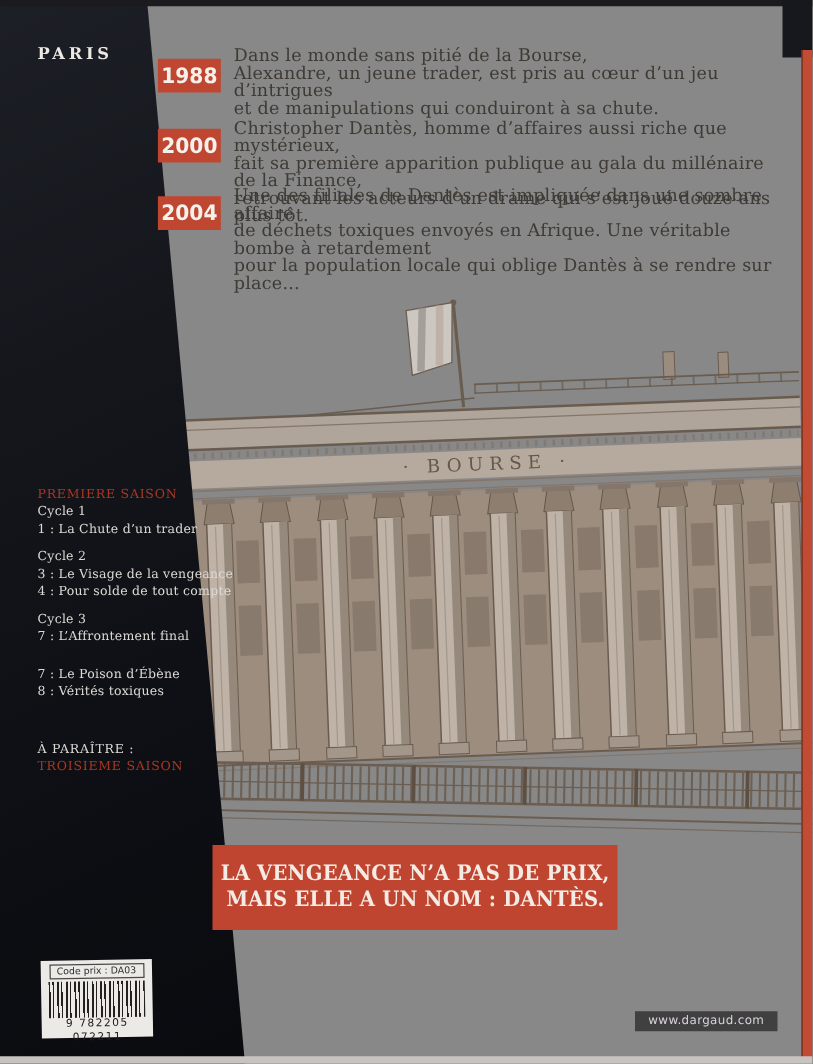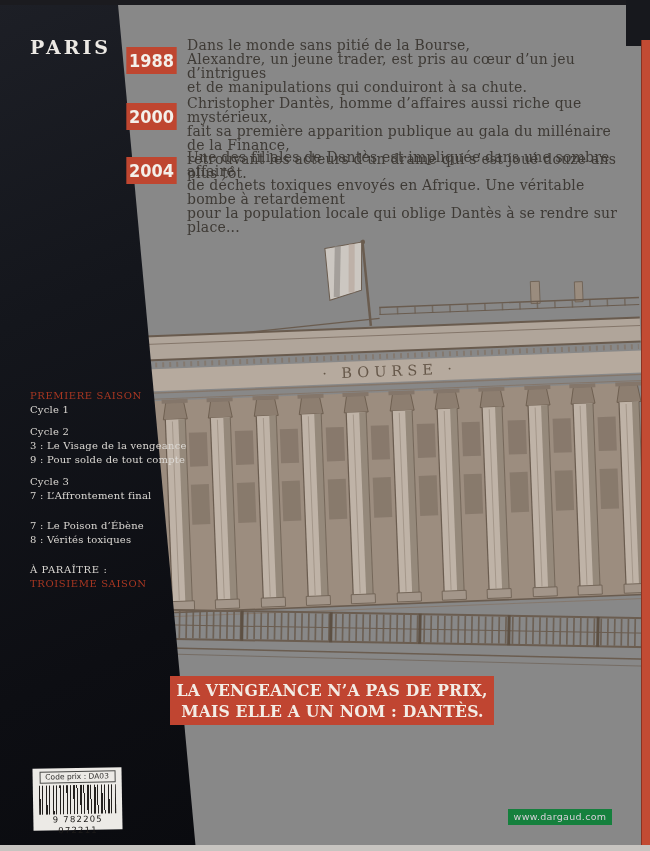--- a/index.html
+++ b/index.html
@@ -21,21 +21,21 @@
   
   .dark-panel{
     position:absolute;left:0;top:0;width:196px;height:851px;z-index:3;
     background:linear-gradient(155deg,#1d1f26 0%,#14161c 35%,#0d0e13 75%,#0a0b0f 100%);
     clip-path:polygon(0 0, 60% 0, 100% 100%, 0 100%);
   }
 
   
   .city{
     position:absolute;left:30px;top:36px;z-index:4;
-    color:#ece9e4;font-weight:bold;font-size:19px;letter-spacing:3px;
+    color:#ece9e4;font-weight:bold;font-size:13px;letter-spacing:3px;
   }
 
   
   .timeline-row{position:absolute;left:0;width:650px;z-index:4;}
   .year-chip{
     position:absolute;left:125px;width:53px;height:27px;background:#bf4630;
     color:#f4f0ea;font-family:"DejaVu Sans",sans-serif;font-weight:bold;font-size:17px;
     display:flex;align-items:center;justify-content:center;transform:scaleX(.95);
   }
   .year-desc{
@@ -47,28 +47,28 @@
   #row-2004{top:150px;} #row-2004 .year-chip{top:7px;}
 
   
   .catalog{
     position:absolute;left:30px;top:389px;width:170px;z-index:4;
     color:#dcd9d4;font-size:10px;font-weight:normal;line-height:14px;letter-spacing:.2px;
   }
   .cat-heading{color:#a93722;letter-spacing:.6px;}
   .cat-group{margin-bottom:8px;}
   .cat-gap{height:8px;}
-  .cat-white{color:#dcd9d4;letter-spacing:.6px;}
+  .cat-white{color:#dcd9d4;letter-spacing:.6px;margin-top:16px;}
 
   
   .building-svg{position:absolute;left:138px;top:210px;width:512px;height:480px;z-index:2;}
 
   
   .tagline{
-    position:absolute;left:170px;top:676px;width:324px;height:49px;background:#c04531;z-index:5;
+    position:absolute;left:170px;top:676px;width:324px;height:68px;background:#c04531;z-index:5;
     display:flex;flex-direction:column;align-items:center;justify-content:center;
     color:#f3ece5;font-weight:bold;font-size:17px;line-height:21px;letter-spacing:.2px;
     text-align:center;
   }
   .tagline .tl{transform:scaleX(.92);white-space:nowrap;}
 
   
   .barcode-box{
     position:absolute;left:33px;top:768px;width:89px;height:62px;background:#eceae6;z-index:6;
     transform:rotate(-1deg);
@@ -83,21 +83,21 @@
       #23201e 0px,#23201e 1.5px,transparent 1.5px,transparent 3.2px,
       #23201e 3.2px,#23201e 4.2px,transparent 4.2px,transparent 6.9px);
   }
   .ean{
     text-align:center;font-family:"DejaVu Sans",sans-serif;font-size:8.5px;line-height:11px;
     letter-spacing:1.2px;color:#1e1c1a;
   }
 
   
   .website-plate{
-    position:absolute;left:508px;top:809px;width:104px;height:16px;background:#15803d;z-index:5;
+    position:absolute;left:508px;top:809px;width:114px;height:16px;background:#404040;z-index:5;
     color:#d8d0da;font-family:"DejaVu Sans",sans-serif;font-size:9.5px;line-height:16px;
     text-align:center;letter-spacing:.3px;
   }
 </style>
 </head>
 <body>
 
 <div class="page">
 
   <svg class="building-svg" viewBox="0 0 512 470" xmlns="http://www.w3.org/2000/svg">
@@ -220,25 +220,26 @@
     <div class="year-chip">2004</div>
     <div class="year-desc">Une des filiales de Dantès est impliquée dans une sombre affaire
 de déchets toxiques envoyés en Afrique. Une véritable bombe à retardement
 pour la population locale qui oblige Dantès à se rendre sur place...</div>
   </div>
 
   <div class="catalog">
     <div class="cat-heading">PREMIERE SAISON</div>
     <div class="cat-group">
       <div>Cycle 1</div>
+      <div>1 : La Chute d’un trader</div>
     </div>
     <div class="cat-group">
       <div>Cycle 2</div>
       <div>3 : Le Visage de la vengeance</div>
-      <div>9 : Pour solde de tout compte</div>
+      <div>4 : Pour solde de tout compte</div>
     </div>
     <div class="cat-group">
       <div>Cycle 3</div>
       <div>7 : L’Affrontement final</div>
     </div>
     <div class="cat-gap"></div>
     <div class="cat-group">
       <div>7 : Le Poison d’Ébène</div>
       <div>8 : Vérités toxiques</div>
     </div>

